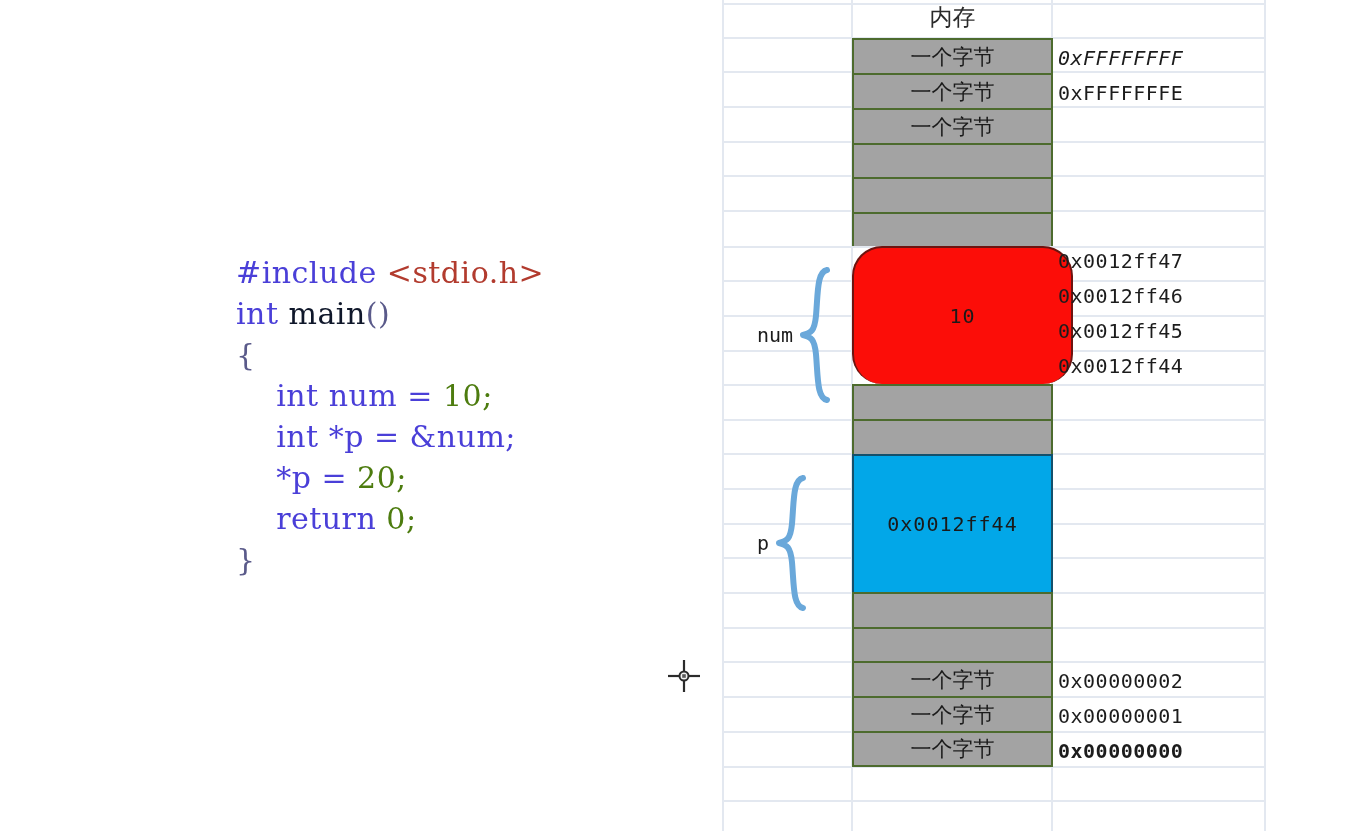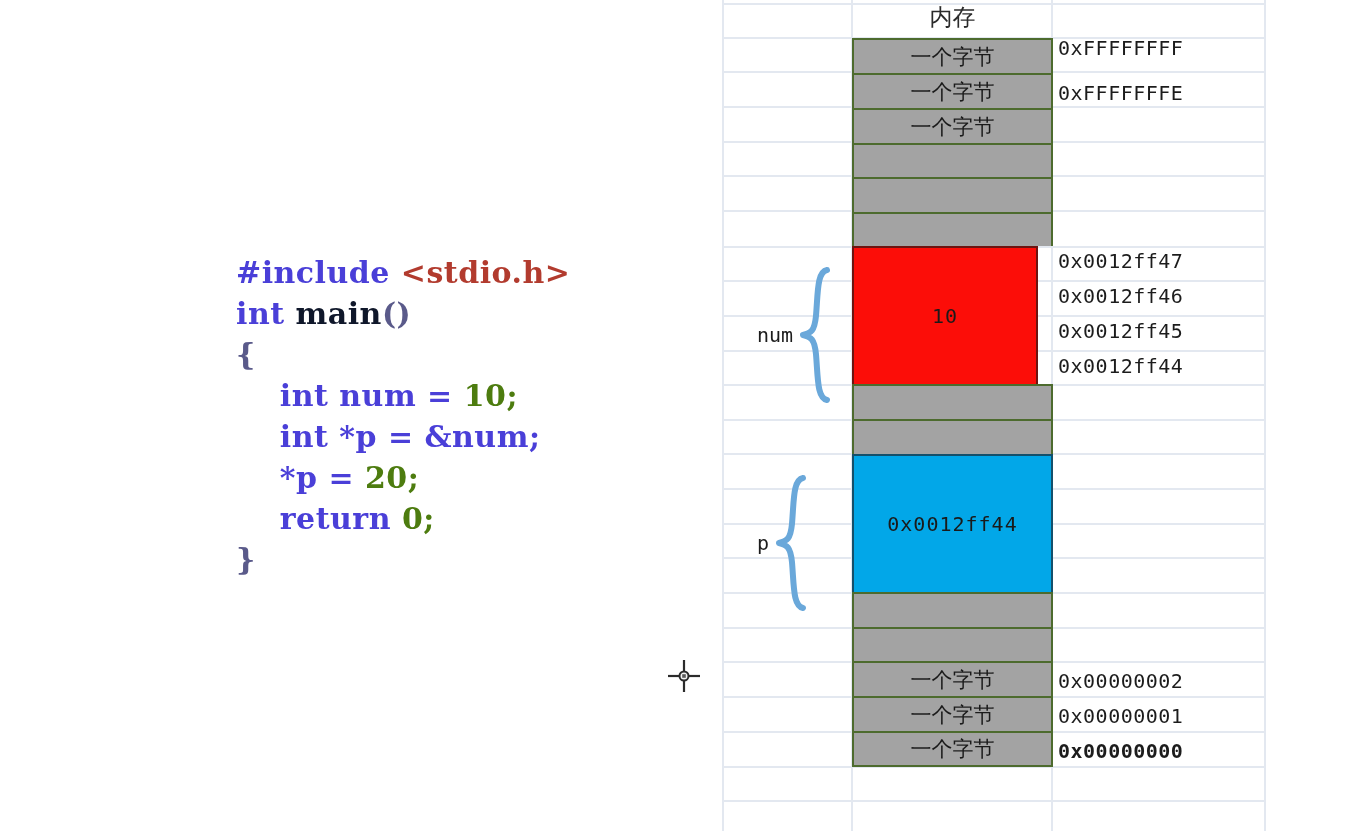--- a/index.html
+++ b/index.html
@@ -40,21 +40,20 @@
   
   #code-block {
     position: absolute;
     left: 236px;
     top: 252px;
     font-family: "DejaVu Serif", "Liberation Serif", serif;
     font-size: 30px;
     line-height: 41px;
     white-space: pre;
     letter-spacing: 0.5px;
-    font-weight: bold;
   }
   .code-line { height: 41px; }
   .kw      { color: #4a3fd8; }
   .fn      { color: #0f172a; }
   .punct   { color: #5a5a8a; }
   .hdr     { color: #b23b2e; }
   .num-lit { color: #4d7c0f; }
 
   
   #memory-title {
@@ -173,42 +172,42 @@
     </div>
     <div class="mem-cell green" style="position: absolute; left: 0px; top: 35px; width: 201px; height: 35px;">
       <span class="cell-text">一个字节</span>
     </div>
     <div class="mem-cell green" style="position: absolute; left: 0px; top: 70px; width: 201px; height: 35px;">
       <span class="cell-text">一个字节</span>
     </div>
     <div class="mem-cell green" style="position: absolute; left: 0px; top: 105px; width: 201px; height: 34px;"></div>
     <div class="mem-cell green" style="position: absolute; left: 0px; top: 139px; width: 201px; height: 35px;"></div>
     <div class="mem-cell green" style="position: absolute; left: 0px; top: 174px; width: 201px; height: 34px;"></div>
-    <div class="mem-cell red" style="position: absolute; left: 0px; top: 208px; width: 186px; height: 138px;">
+    <div class="mem-cell red" style="position: absolute; left: 0px; top: 208px; width: 221px; height: 138px; border-radius: 30px;">
       <span class="cell-text">10</span>
     </div>
     <div class="mem-cell green" style="position: absolute; left: 0px; top: 346px; width: 201px; height: 35px;"></div>
     <div class="mem-cell green" style="position: absolute; left: 0px; top: 381px; width: 201px; height: 35px;"></div>
     <div class="mem-cell blue" style="position: absolute; left: 0px; top: 416px; width: 201px; height: 138px;">
       <span class="cell-text">0x0012ff44</span>
     </div>
     <div class="mem-cell green" style="position: absolute; left: 0px; top: 554px; width: 201px; height: 35px;"></div>
     <div class="mem-cell green" style="position: absolute; left: 0px; top: 589px; width: 201px; height: 34px;"></div>
     <div class="mem-cell green" style="position: absolute; left: 0px; top: 623px; width: 201px; height: 35px;">
       <span class="cell-text">一个字节</span>
     </div>
     <div class="mem-cell green" style="position: absolute; left: 0px; top: 658px; width: 201px; height: 35px;">
       <span class="cell-text">一个字节</span>
     </div>
     <div class="mem-cell green last" style="position: absolute; left: 0px; top: 693px; width: 201px; height: 36px;">
       <span class="cell-text">一个字节</span>
     </div>
   </div>
 <div id="address-layer">
-    <div class="addr-label" style="top: 36px;">0xFFFFFFFF</div>
+    <div class="addr-label" style="top: 46px; font-style: italic;">0xFFFFFFFF</div>
     <div class="addr-label" style="top: 81px;">0xFFFFFFFE</div>
     <div class="addr-label" style="top: 249px;">0x0012ff47</div>
     <div class="addr-label" style="top: 284px;">0x0012ff46</div>
     <div class="addr-label" style="top: 319px;">0x0012ff45</div>
     <div class="addr-label" style="top: 354px;">0x0012ff44</div>
     <div class="addr-label" style="top: 669px;">0x00000002</div>
     <div class="addr-label" style="top: 704px;">0x00000001</div>
     <div class="addr-label" style="top: 739px; font-weight: bold;">0x00000000</div>
   </div>
 <div id="variable-layer">

